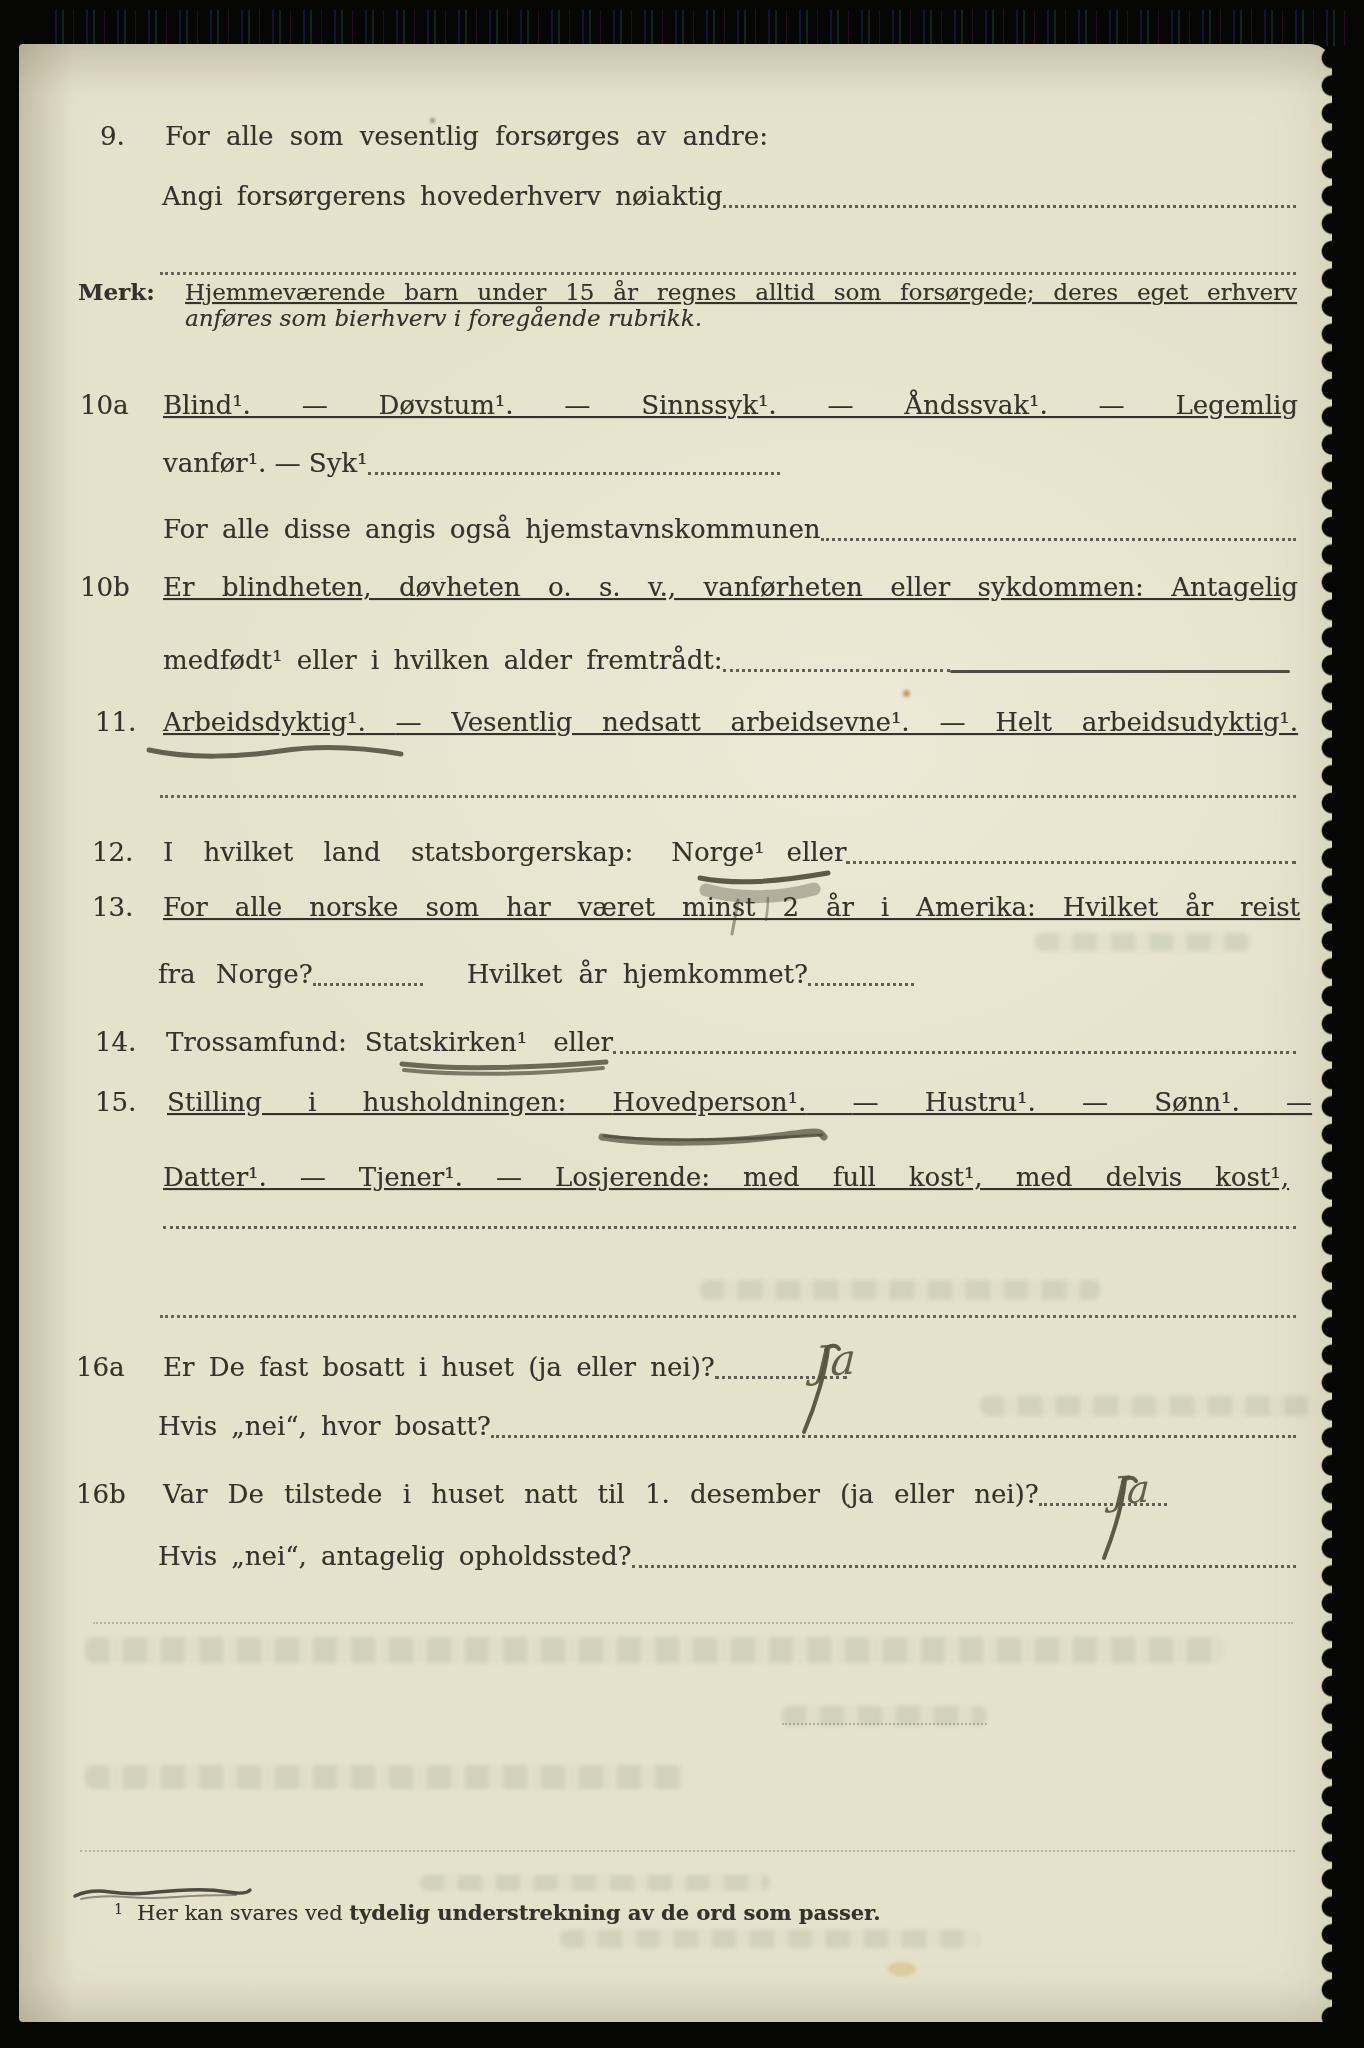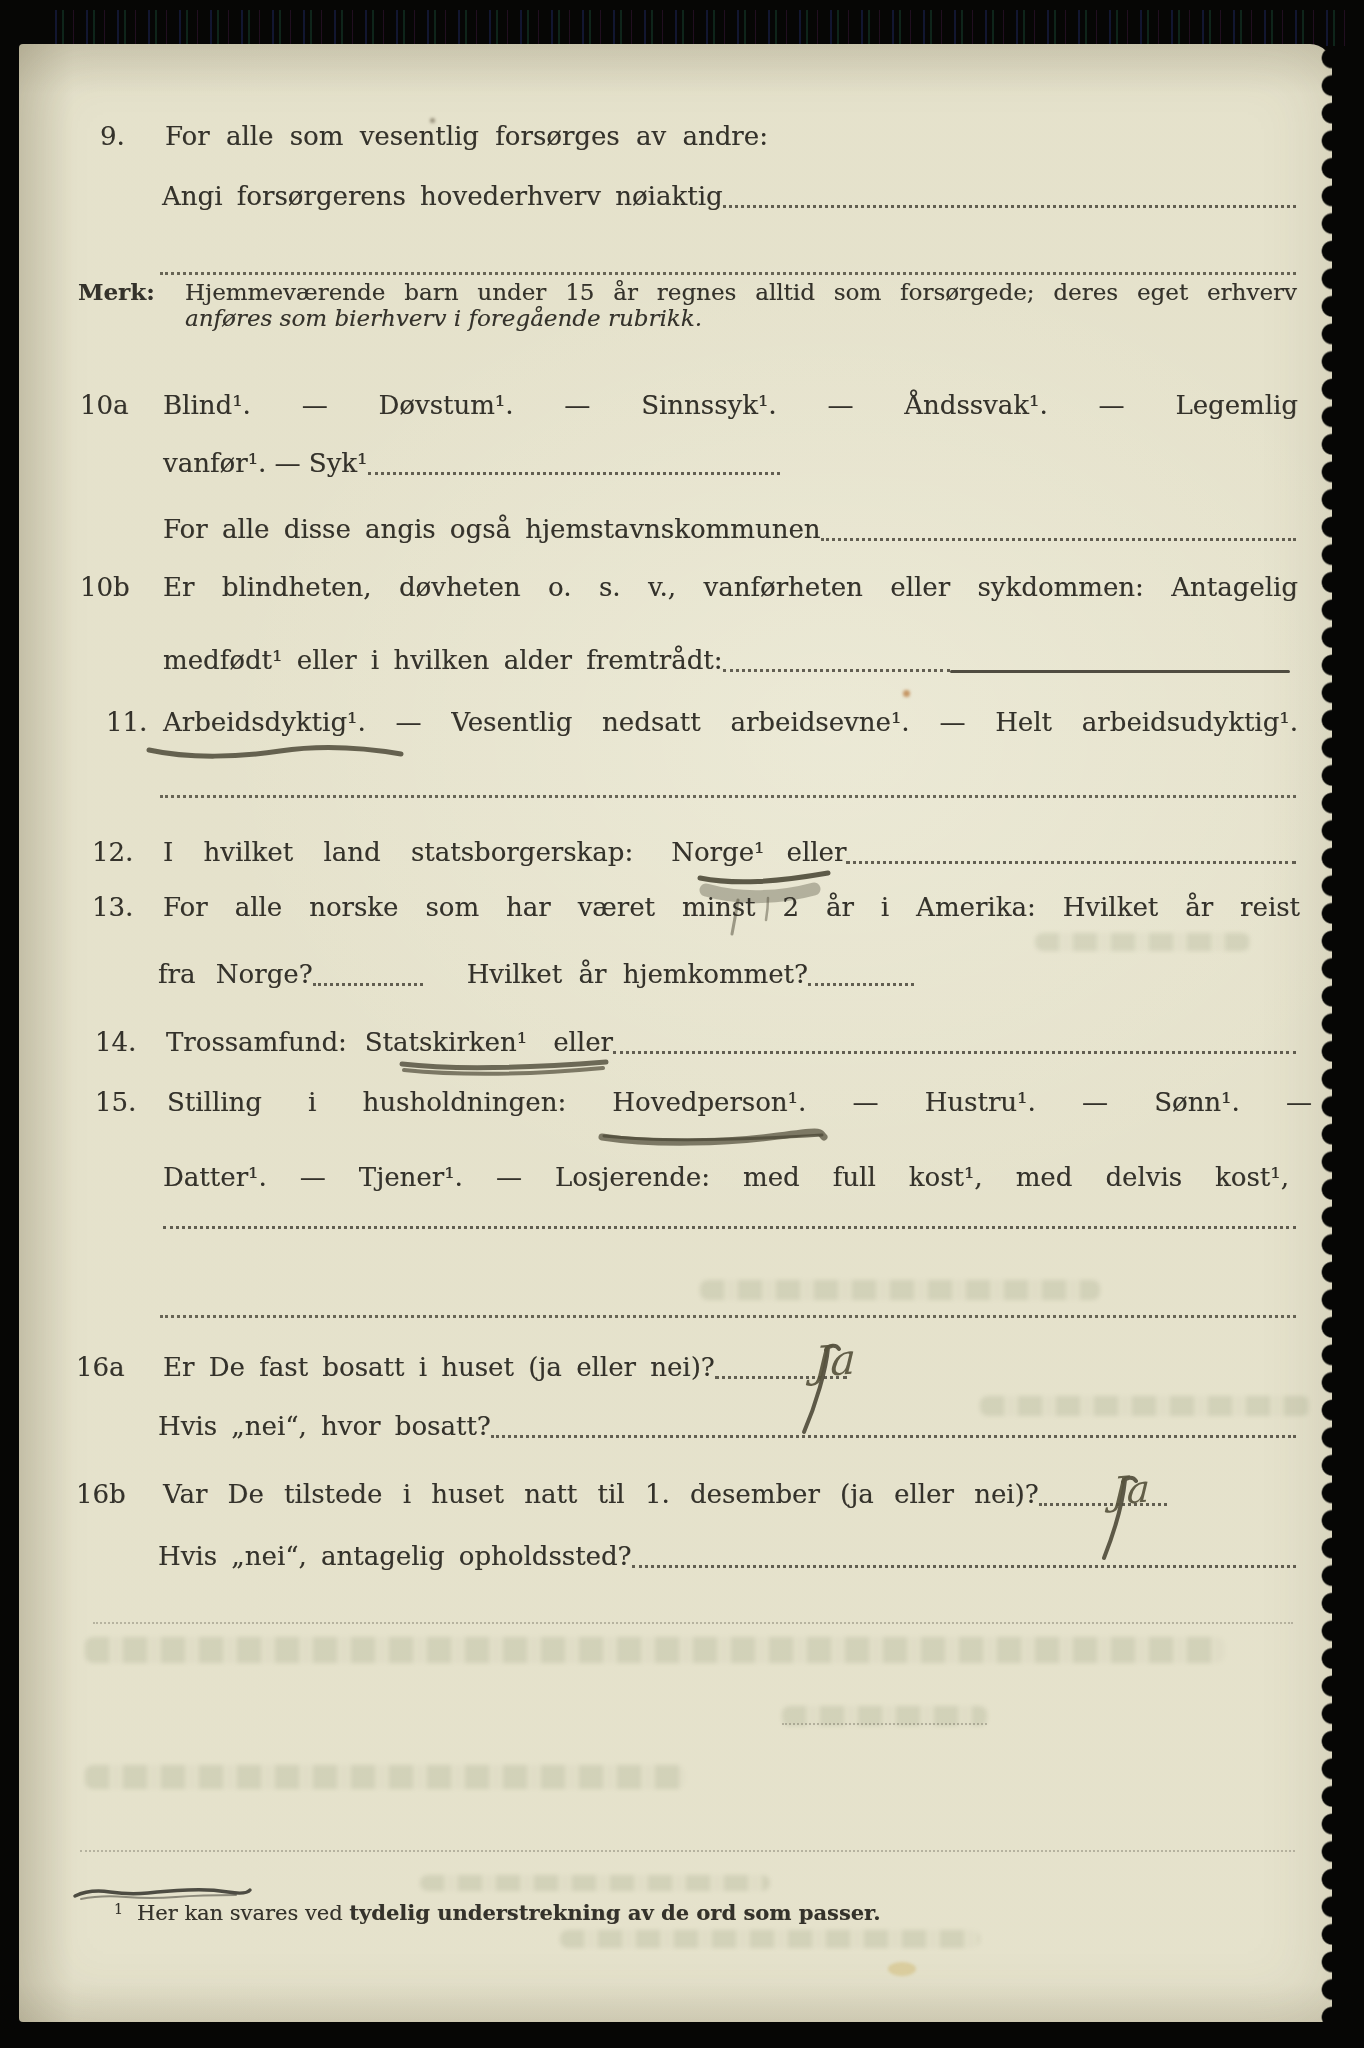--- a/index.html
+++ b/index.html
@@ -35,21 +35,21 @@
     background-size:24px 27.6px;background-repeat:repeat-y;
   }
   
   .num,.txt,.line,.jline{color:#34322b;text-shadow:.3px .3px .6px rgba(52,48,38,.40);}
   .num{position:absolute;font-size:26px;line-height:1.25;white-space:nowrap;}
   .row{position:absolute;display:flex;align-items:flex-end;font-size:26px;line-height:1.25;}
   .row .txt{white-space:pre;flex:0 0 auto;}
   .fill{flex:1 1 auto;border-bottom:3px dotted rgba(60,57,46,.78);margin-bottom:5px;}
   .fill.fixed{flex:0 0 auto;}
   .penline{flex:0 0 auto;height:0;border-bottom:3.5px solid rgba(58,55,44,.88);margin-bottom:4px;border-radius:2px;}
-  .jline{position:absolute;font-size:26px;line-height:1.25;text-align:justify;text-align-last:justify;}
+  .jline{position:absolute;font-size:26px;line-height:1.25;text-align:justify;text-align-last:justify;text-decoration:underline;}
   .small{font-size:23px;}
   .bold{font-weight:bold;}
   .ws6{word-spacing:6px;}.ws8{word-spacing:8px;align-items:center;}.ws12{word-spacing:12px;}
   .ws14{word-spacing:14px;}.ws22{word-spacing:22px;}
   .ruler{position:absolute;height:0;border-bottom:3px dotted rgba(60,57,46,.75);}
   .ruler.faint{border-bottom:2.5px dotted rgba(60,57,46,.28);}
   
   .hand{
     position:absolute;color:#57533d;font-style:italic;
     font-family:"DejaVu Serif", serif;opacity:.92;
@@ -122,21 +122,21 @@
 <span class="num" style="left:80px;top:571px;">10b</span>
 <div class="jline" style="left:163px;top:571px;width:1135px;">
   <span>Er blindheten, døvheten o. s. v., vanførheten eller sykdommen: Antagelig</span>
 </div>
 <div class="row ws6" style="left:163px;top:644px;width:1127px;">
   <span class="txt">medfødt¹ eller i hvilken alder fremtrådt:</span>
   <span class="fill"></span>
   <span class="penline" style="width:340px;"></span>
 </div>
 
-<span class="num" style="left:95px;top:706px;margin-left:11px;">11.</span>
+<span class="num" style="left:95px;top:706px;">11.</span>
 <div class="jline" style="left:163px;top:706px;width:1135px;">
   <span>Arbeidsdyktig¹.</span>
   <span>— Vesentlig nedsatt arbeidsevne¹. — Helt arbeidsudyktig¹.</span>
 </div>
 <svg class="pen-svg" style="left:145px;top:742px;" width="262" height="20" viewBox="0 0 262 20">
   <path d="M4,8 C45,17 95,15 135,9 S215,5 256,12" stroke-width="5" opacity=".85"></path>
 </svg>
 <div class="ruler" style="left:160px;top:795px;width:1136px;"></div>
 
 <span class="num" style="left:92px;top:836px;">12.</span>

